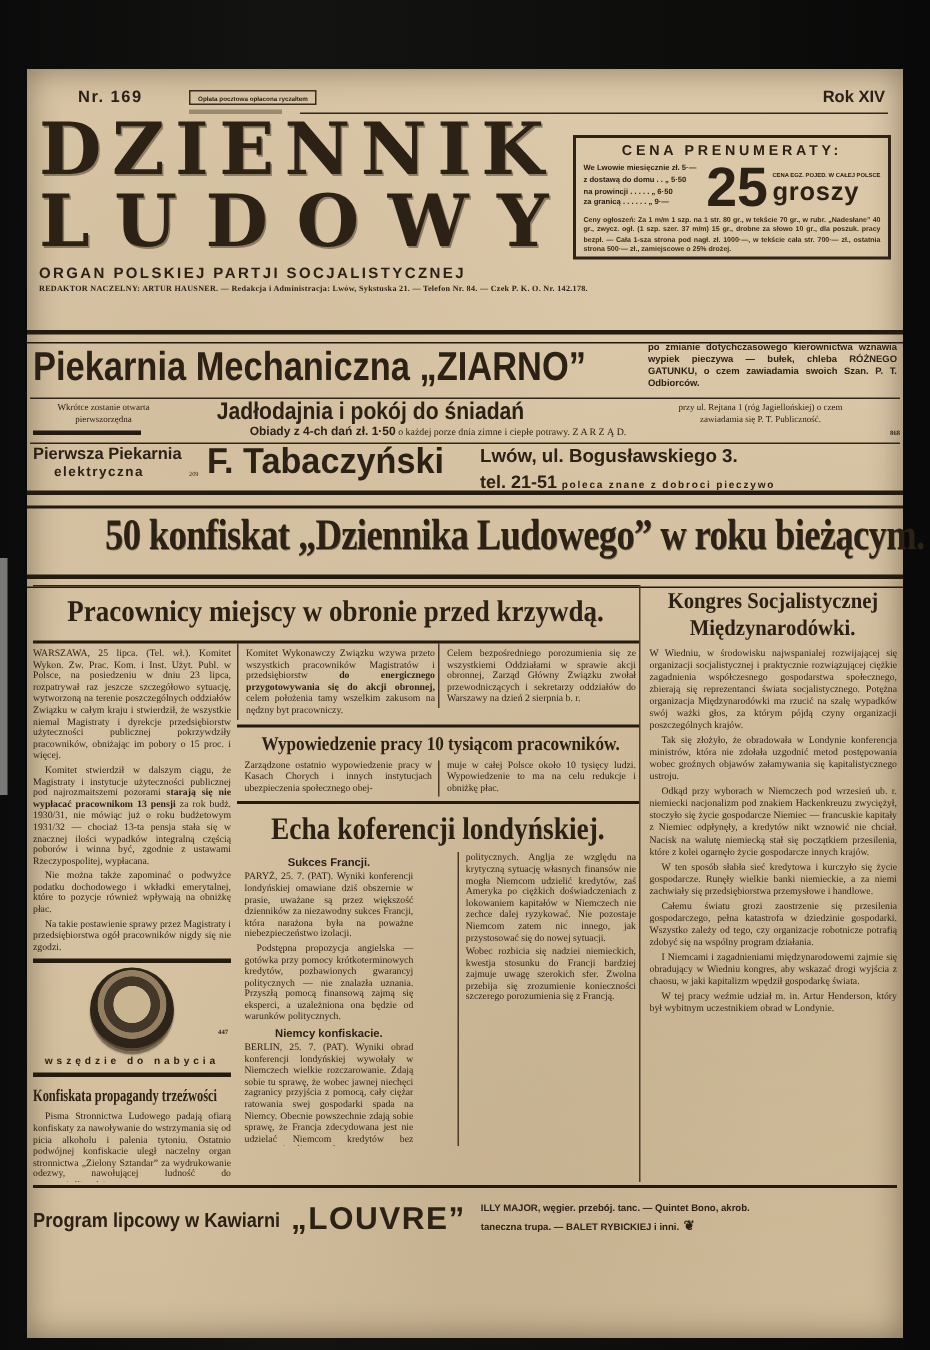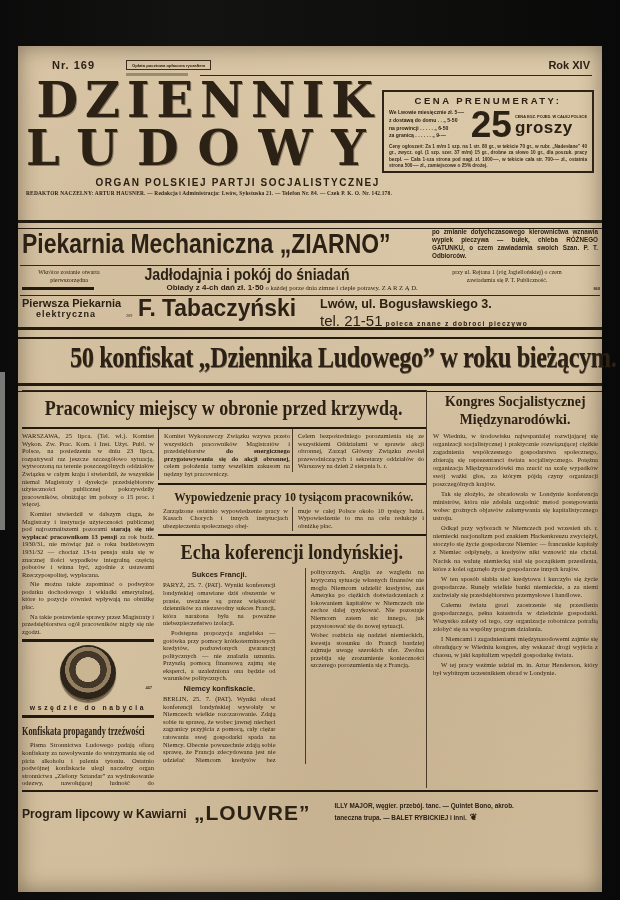--- a/index.html
+++ b/index.html
@@ -21,21 +21,21 @@
   }
   
   .topline{position:absolute;left:14px;right:10px;top:12px;height:20px;font-family:"Liberation Sans",sans-serif;}
   .issue{position:absolute;left:20px;top:1px;font-weight:bold;font-size:11px;letter-spacing:1px;}
   .postage-box{position:absolute;left:94px;top:2px;border:1px solid #3a2d1d;font-size:4.2px;font-weight:bold;padding:2px 5px 1px;white-space:nowrap;}
   .postage-underline{position:absolute;left:94px;top:15px;width:62px;height:3px;background:#32261737;background:#3226175e;}
   .dateline{position:absolute;left:170px;width:250px;top:1px;text-align:center;font-weight:bold;font-size:11px;}
   .volume{position:absolute;right:2px;top:1px;font-weight:bold;font-size:11px;}
   .topline-rule{position:absolute;left:168px;right:0;top:17px;border-top:1.5px solid #32261a;}
   
-  .mast{position:absolute;left:8px;top:32px;width:354px;text-align:right;}
+  .mast{position:absolute;left:8px;top:32px;width:354px;text-align:left;}
   .mast-t1{font-family:"DejaVu Serif",serif;font-weight:bold;font-size:48px;letter-spacing:7px;line-height:.95;white-space:nowrap;text-shadow:1px 1px 0 rgba(30,20,8,.4);}
   .mast-t2{font-family:"DejaVu Serif",serif;font-weight:bold;font-size:48px;letter-spacing:19px;line-height:1.0;white-space:nowrap;text-shadow:1px 1px 0 rgba(30,20,8,.4);}
   .organ{margin-top:5px;font-family:"Liberation Sans",sans-serif;font-weight:bold;font-size:10px;letter-spacing:1.6px;white-space:nowrap;}
   .editor{margin-top:2px;font-size:5.4px;font-weight:bold;letter-spacing:.2px;white-space:nowrap;}
   
   .pricebox{position:absolute;right:8px;top:44px;width:212px;border:2px solid #2e2316;padding:3px 5px 2px;box-sizing:border-box;font-family:"Liberation Sans",sans-serif;}
   .pb-title{text-align:center;font-weight:bold;font-size:9.5px;letter-spacing:2.5px;white-space:nowrap;}
   .pb-row{display:flex;align-items:center;margin-top:2px;}
   .pb-list{width:86px;font-size:5.1px;line-height:1.5;font-weight:bold;}
   .pb-list div{white-space:nowrap;}
@@ -62,21 +62,21 @@
   .jadlo-sub b{font-size:8px;font-family:"Liberation Sans",sans-serif;}
   .jadlo-ref{position:absolute;right:0;top:18px;font-size:4.4px;font-weight:bold;}
   .taba{position:absolute;left:4px;right:2px;top:251px;height:29px;}
   .taba-pre1{position:absolute;left:0;top:0;font-family:"Liberation Sans",sans-serif;font-weight:bold;font-size:11px;white-space:nowrap;}
   .taba-pre2{position:absolute;left:14px;top:12px;font-family:"Liberation Sans",sans-serif;font-weight:bold;font-size:9px;letter-spacing:1px;}
   .taba-ref{position:absolute;left:104px;top:16px;font-size:4.2px;}
   .taba-name{position:absolute;left:116px;top:-3px;font-family:"Liberation Sans",sans-serif;font-weight:bold;font-size:24px;white-space:nowrap;transform:scaleX(.95);transform-origin:left center;}
   .taba-right{position:absolute;left:298px;top:0;}
   .taba-addr{font-family:"Liberation Sans",sans-serif;font-weight:bold;font-size:12.5px;white-space:nowrap;}
   .taba-line2{margin-top:1px;white-space:nowrap;font-family:"Liberation Sans",sans-serif;}
-  .taba-tel{font-weight:normal;font-size:15px;}
+  .taba-tel{font-weight:bold;font-size:12px;}
   .taba-tail{font-weight:bold;font-size:6.7px;letter-spacing:1.2px;}
   
   .banner{position:absolute;left:0;right:0;top:288px;height:48px;text-align:center;}
   .banner span{display:inline-block;font-weight:bold;font-size:29px;line-height:46px;white-space:nowrap;transform:scaleX(.84);transform-origin:center;letter-spacing:-.5px;text-shadow:.5px .5px 0 rgba(25,15,5,.5);}
   
   .main{position:absolute;left:4px;right:4px;top:344px;height:398px;display:flex;overflow:hidden;}
   .col-main{width:404px;flex:0 0 auto;}
   .prac-head{border-top:1px solid #32261a;border-bottom:2.5px solid #241b10;padding:6px 0 7px;text-align:center;}
   .prac-head span{display:inline-block;font-weight:bold;font-size:20px;white-space:nowrap;transform:scaleX(.9);transform-origin:center;}
   .cols3{display:flex;align-items:flex-start;}
@@ -115,21 +115,21 @@
   .venus-name{font-family:"Liberation Sans",sans-serif;font-weight:bold;font-size:10px;letter-spacing:2px;margin-top:1px;}
   .venus-addr{font-weight:bold;font-size:5.8px;margin-top:1px;}
   .venus-ref{position:absolute;right:3px;bottom:3px;font-size:4.2px;}
   .col4{flex:1;border-left:1px solid #4a3b28;padding:2px 0 0 6px;box-sizing:border-box;}
   .kong-head{text-align:center;line-height:1.12;margin-bottom:4px;}
   .kong-head span{display:inline-block;font-weight:bold;font-size:15px;white-space:nowrap;transform:scaleX(.92);transform-origin:center;}
   .col4 p.body{font-size:6.5px;line-height:1.24;}
   
   .louvre{position:absolute;left:4px;right:4px;top:744px;height:42px;border-top:2px solid #241b10;display:flex;align-items:center;}
   .louvre-pre{font-family:"Liberation Sans",sans-serif;font-weight:bold;font-size:13.5px;white-space:nowrap;transform:scaleX(.9);transform-origin:left center;flex:0 0 auto;width:172px;}
-  .louvre-name{font-family:"Liberation Sans",sans-serif;font-weight:bold;font-size:21px;letter-spacing:1px;white-space:nowrap;margin:0 24px 0 0;}
+  .louvre-name{font-family:"Liberation Sans",sans-serif;font-weight:bold;font-size:21px;letter-spacing:1px;white-space:nowrap;margin:0 10px 0 0;}
   .louvre-right{font-family:"Liberation Sans",sans-serif;font-weight:bold;font-size:6.4px;line-height:1.5;}
   .louvre-right div{white-space:nowrap;}
   .ornament{font-size:9px;margin-left:3px;}
 </style>
 </head>
 <body>
 
 <div class="edge-strip"></div>
 
 <div class="paper">

